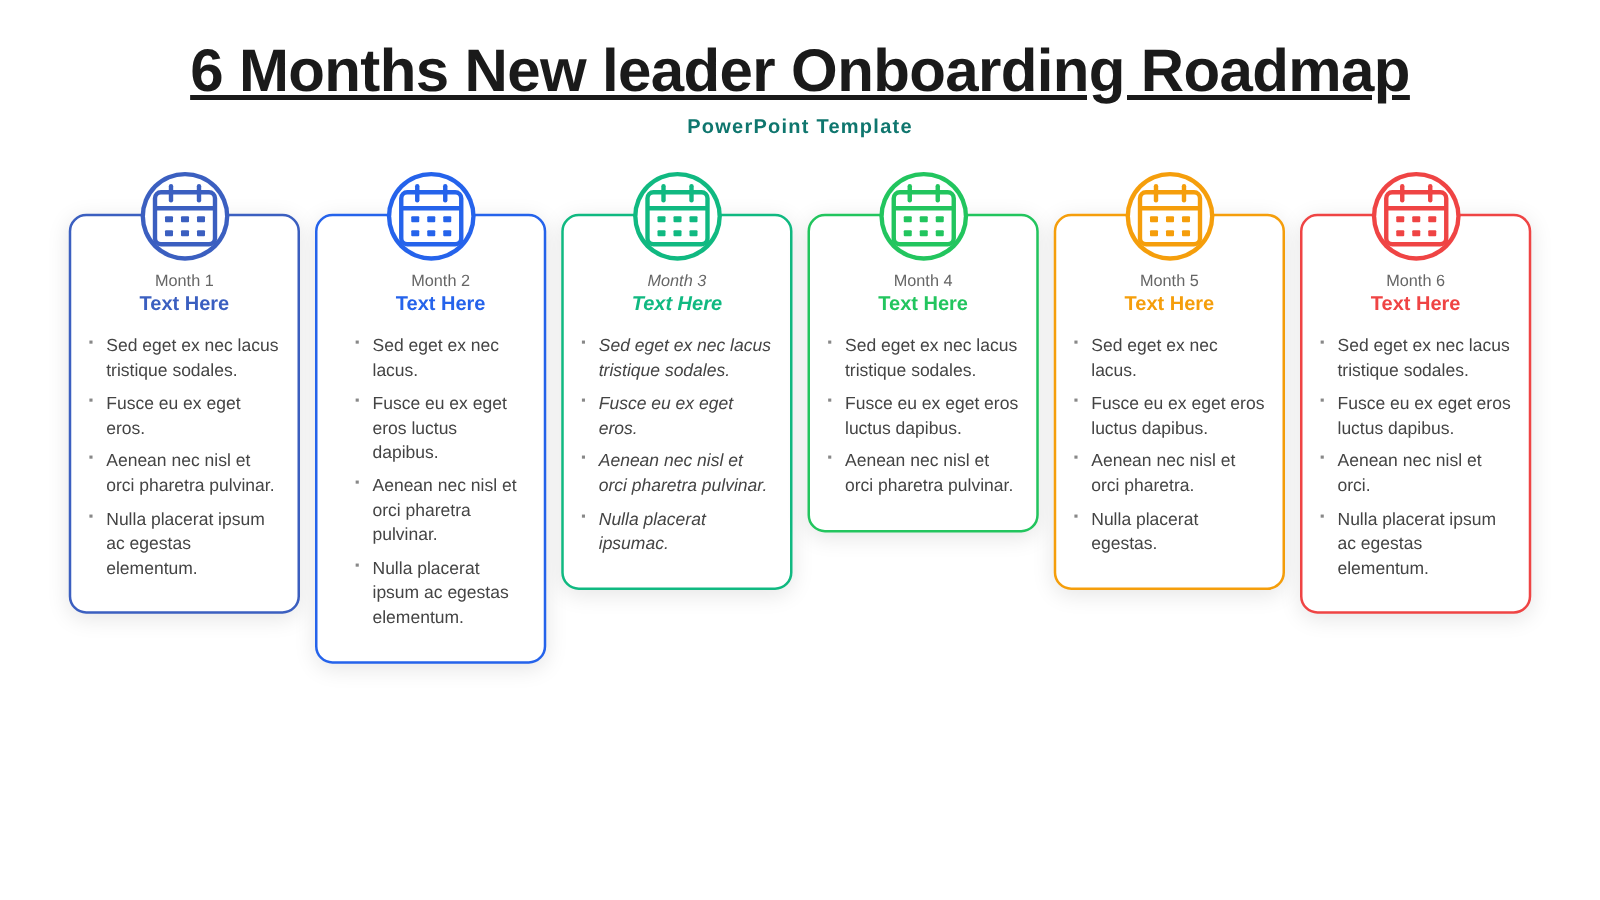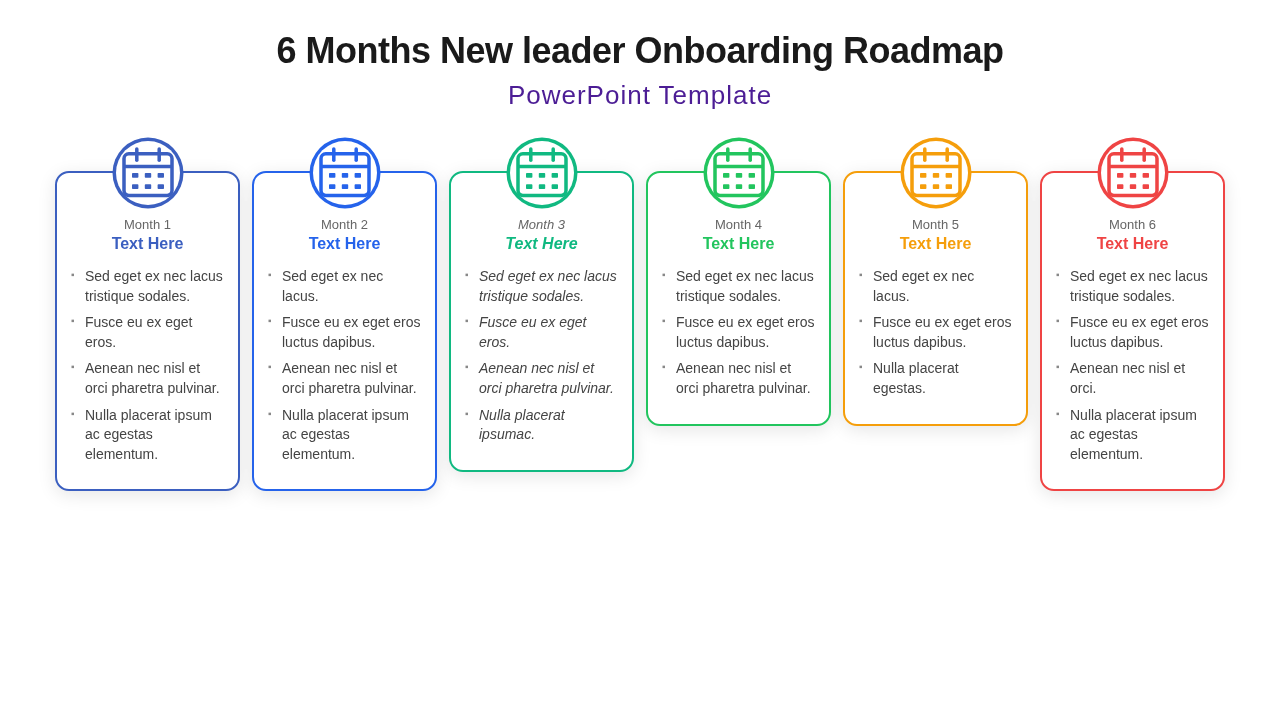--- a/index.html
+++ b/index.html
@@ -9,31 +9,32 @@
       width: 1280px;
       height: 720px;
       overflow: hidden;
       display: flex;
       flex-direction: column;
       align-items: center;
       justify-content: flex-start;
       padding: 30px 40px 20px;
     }
     .main-title {
-      font-size: 36px;
+      font-size: 48px;
       font-weight: 800;
       color: #1a1a1a;
       text-align: left;
       margin-bottom: 8px;
       letter-spacing: -0.5px;
+      text-decoration: underline;
     }
     .sub-title {
-      font-size: 26px;
-      font-weight: 400;
-      color: #4c1d95;
+      font-size: 16px;
+      font-weight: 700;
+      color: #0f766e;
       text-align: center;
       margin-bottom: 30px;
       letter-spacing: 1px;
     }
     .cards-container {
       display: flex;
       gap: 12px;
       width: 100%;
       justify-content: center;
       align-items: flex-start;
@@ -46,21 +47,21 @@
       box-shadow: 0 4px 18px rgba(0,0,0,0.10);
       padding: 0 0 18px 0;
       position: relative;
       display: flex;
       flex-direction: column;
       align-items: center;
       border: 2px solid #e0e0e0;
       margin-top: 30px;
     }
     .card-border-blue { border-color: #3b5fc0; }
-    .card-border-blue2 { border-color: #2563eb; }
+    .card-border-blue2 { border-color: #2563eb; padding-left: 16px; }
     .card-border-teal { border-color: #10b981; font-style: italic; }
     .card-border-green { border-color: #22c55e; }
     .card-border-yellow { border-color: #f59e0b; }
     .card-border-red { border-color: #ef4444; }
 
     
     .icon-wrap {
       width: 64px;
       height: 64px;
       border-radius: 50%;
@@ -255,20 +256,21 @@
       <rect x="18" y="27" width="4" height="3" rx="0.5" fill="#f59e0b"></rect>
       <rect x="26" y="27" width="4" height="3" rx="0.5" fill="#f59e0b"></rect>
     </svg>
       </div>
       <div class="card-content">
         <div class="month-label">Month 5</div>
         <div class="card-title title-yellow">Text Here</div>
         <ul class="bullet-list">
           <li>Sed eget ex nec lacus.</li>
           <li>Fusce eu ex eget eros luctus dapibus.</li>
+          <li>Aenean nec nisl et orci pharetra.</li>
           <li>Nulla placerat egestas.</li>
         </ul>
       </div>
     </div>
     <div class="card card-border-red">
       <div class="icon-wrap icon-wrap-red">
         <svg viewBox="0 0 40 40" fill="none" xmlns="http://www.w3.org/2000/svg">
       <rect x="5" y="8" width="30" height="26" rx="3" stroke="#ef4444" stroke-width="2.2" fill="none"></rect>
       <line x1="5" y1="16" x2="35" y2="16" stroke="#ef4444" stroke-width="2.2"></line>
       <line x1="13" y1="5" x2="13" y2="12" stroke="#ef4444" stroke-width="2.2" stroke-linecap="round"></line>

